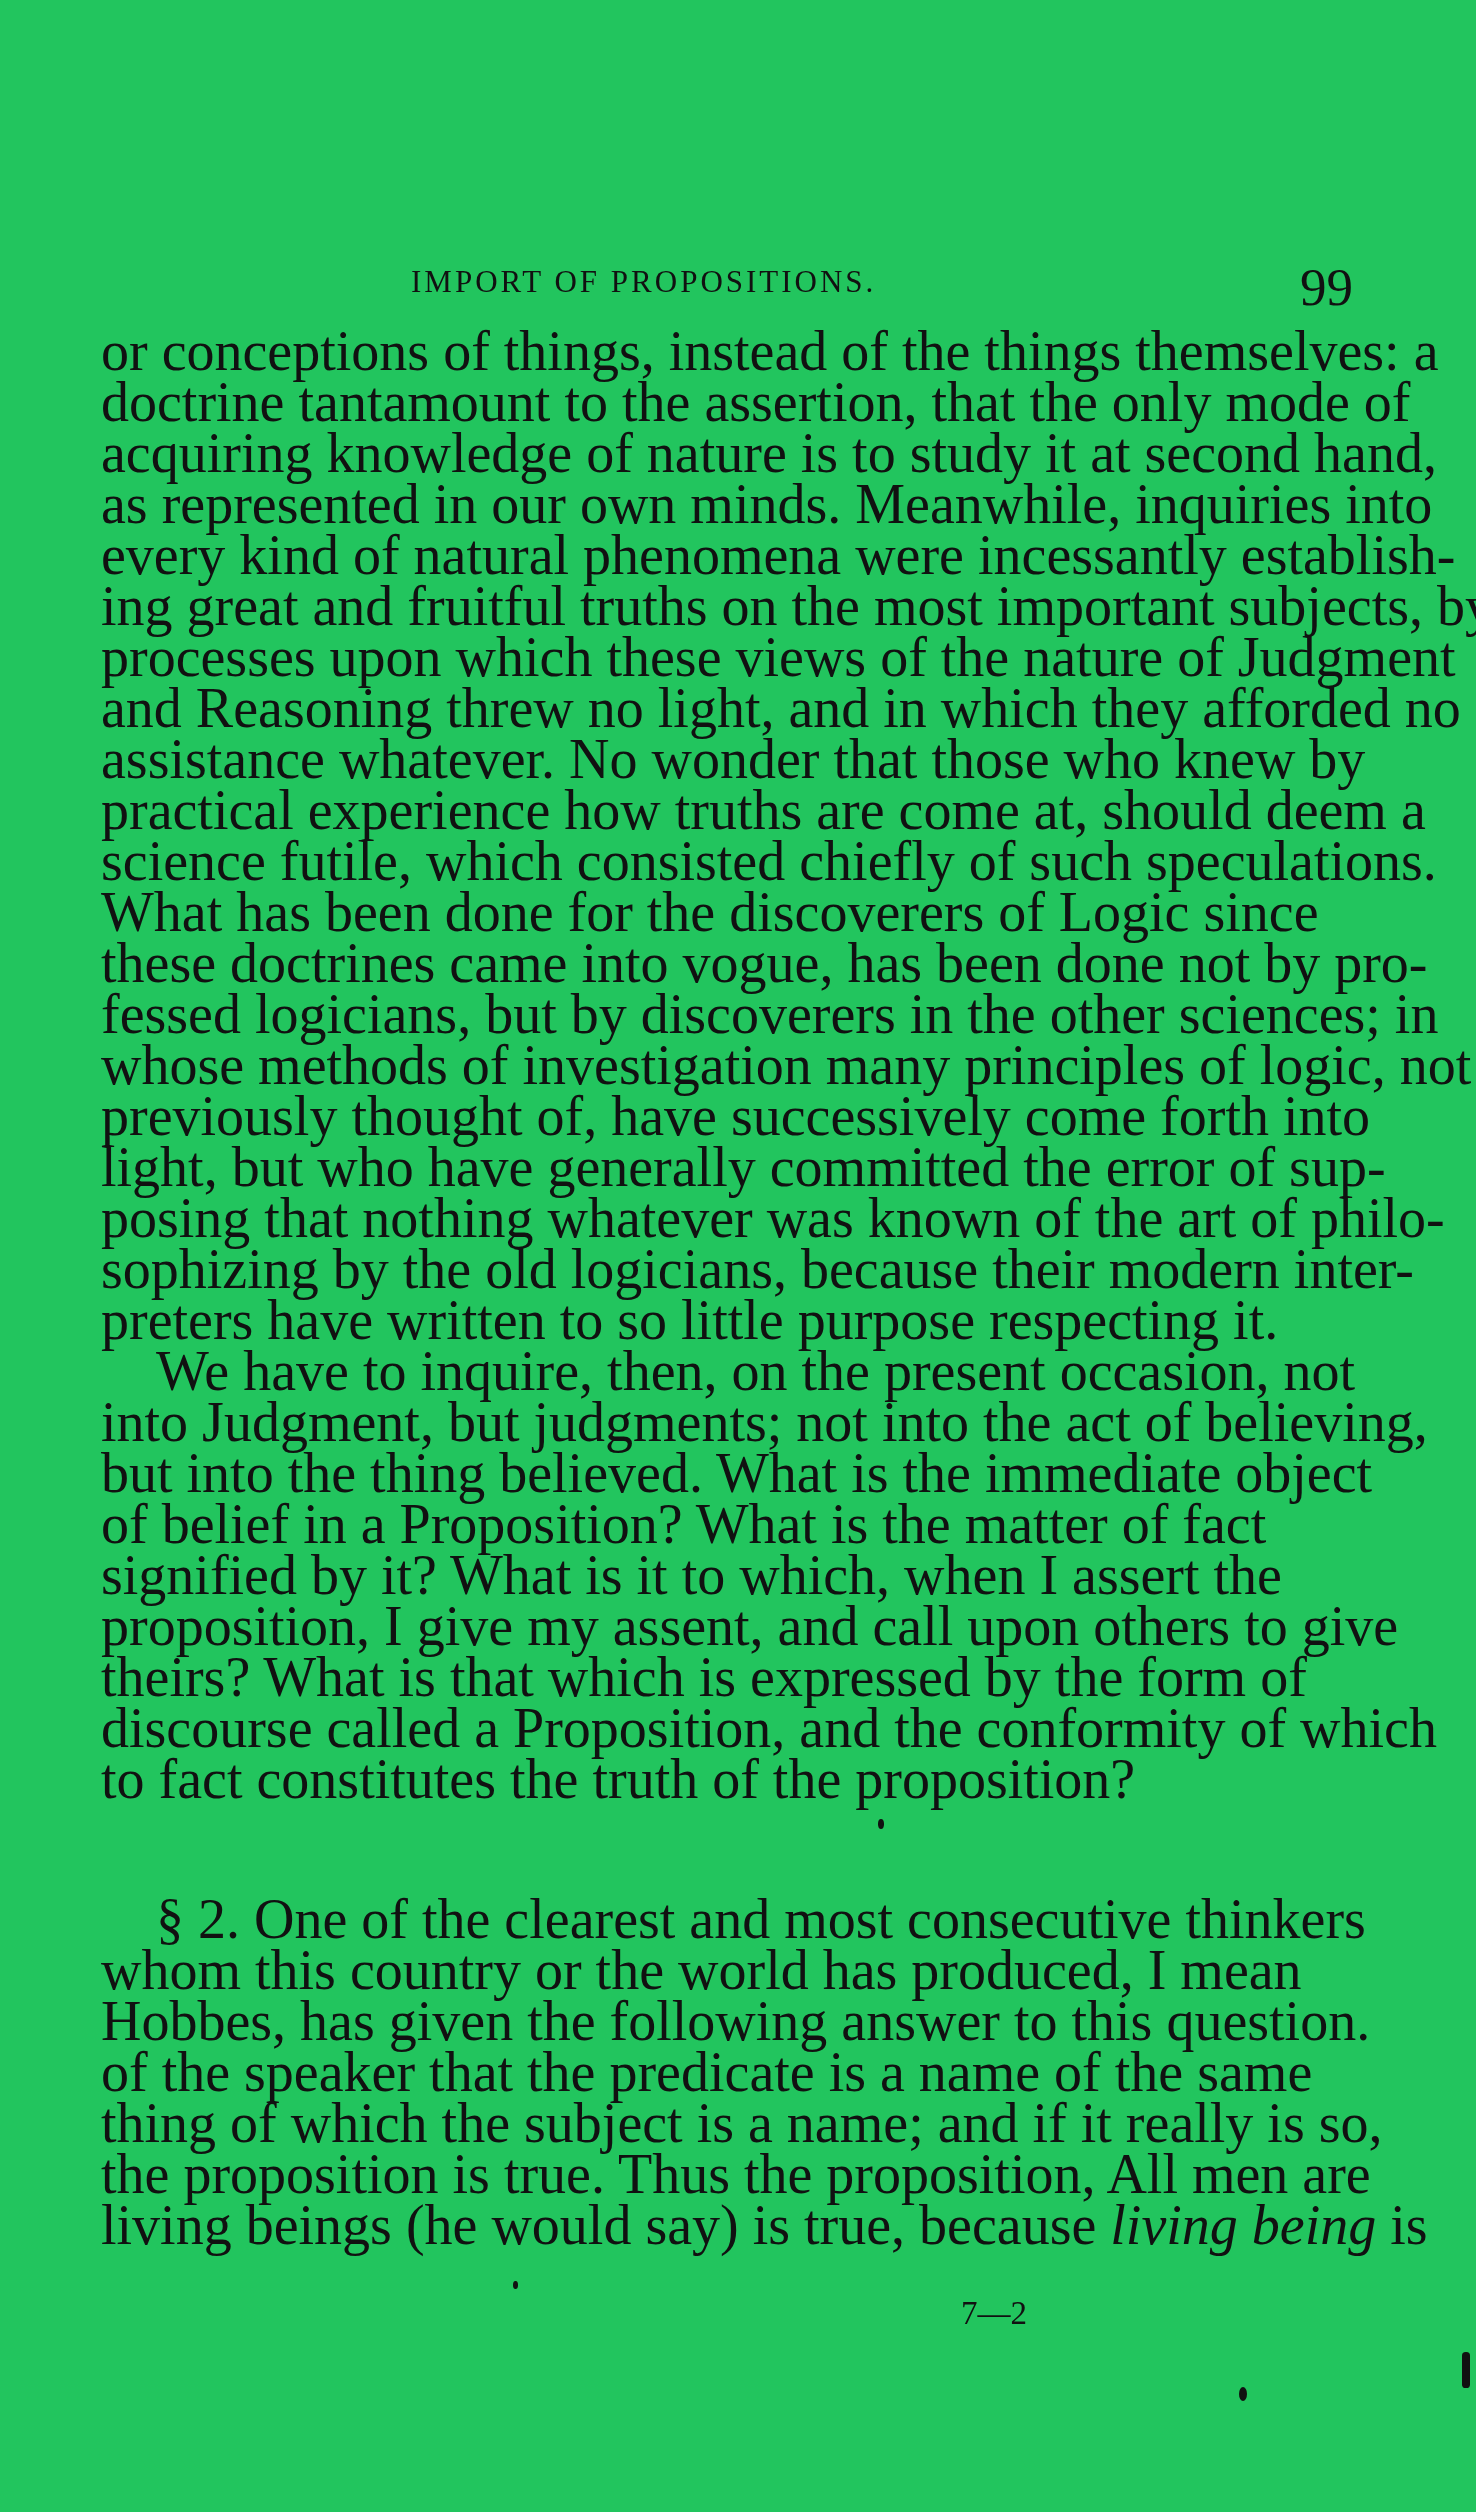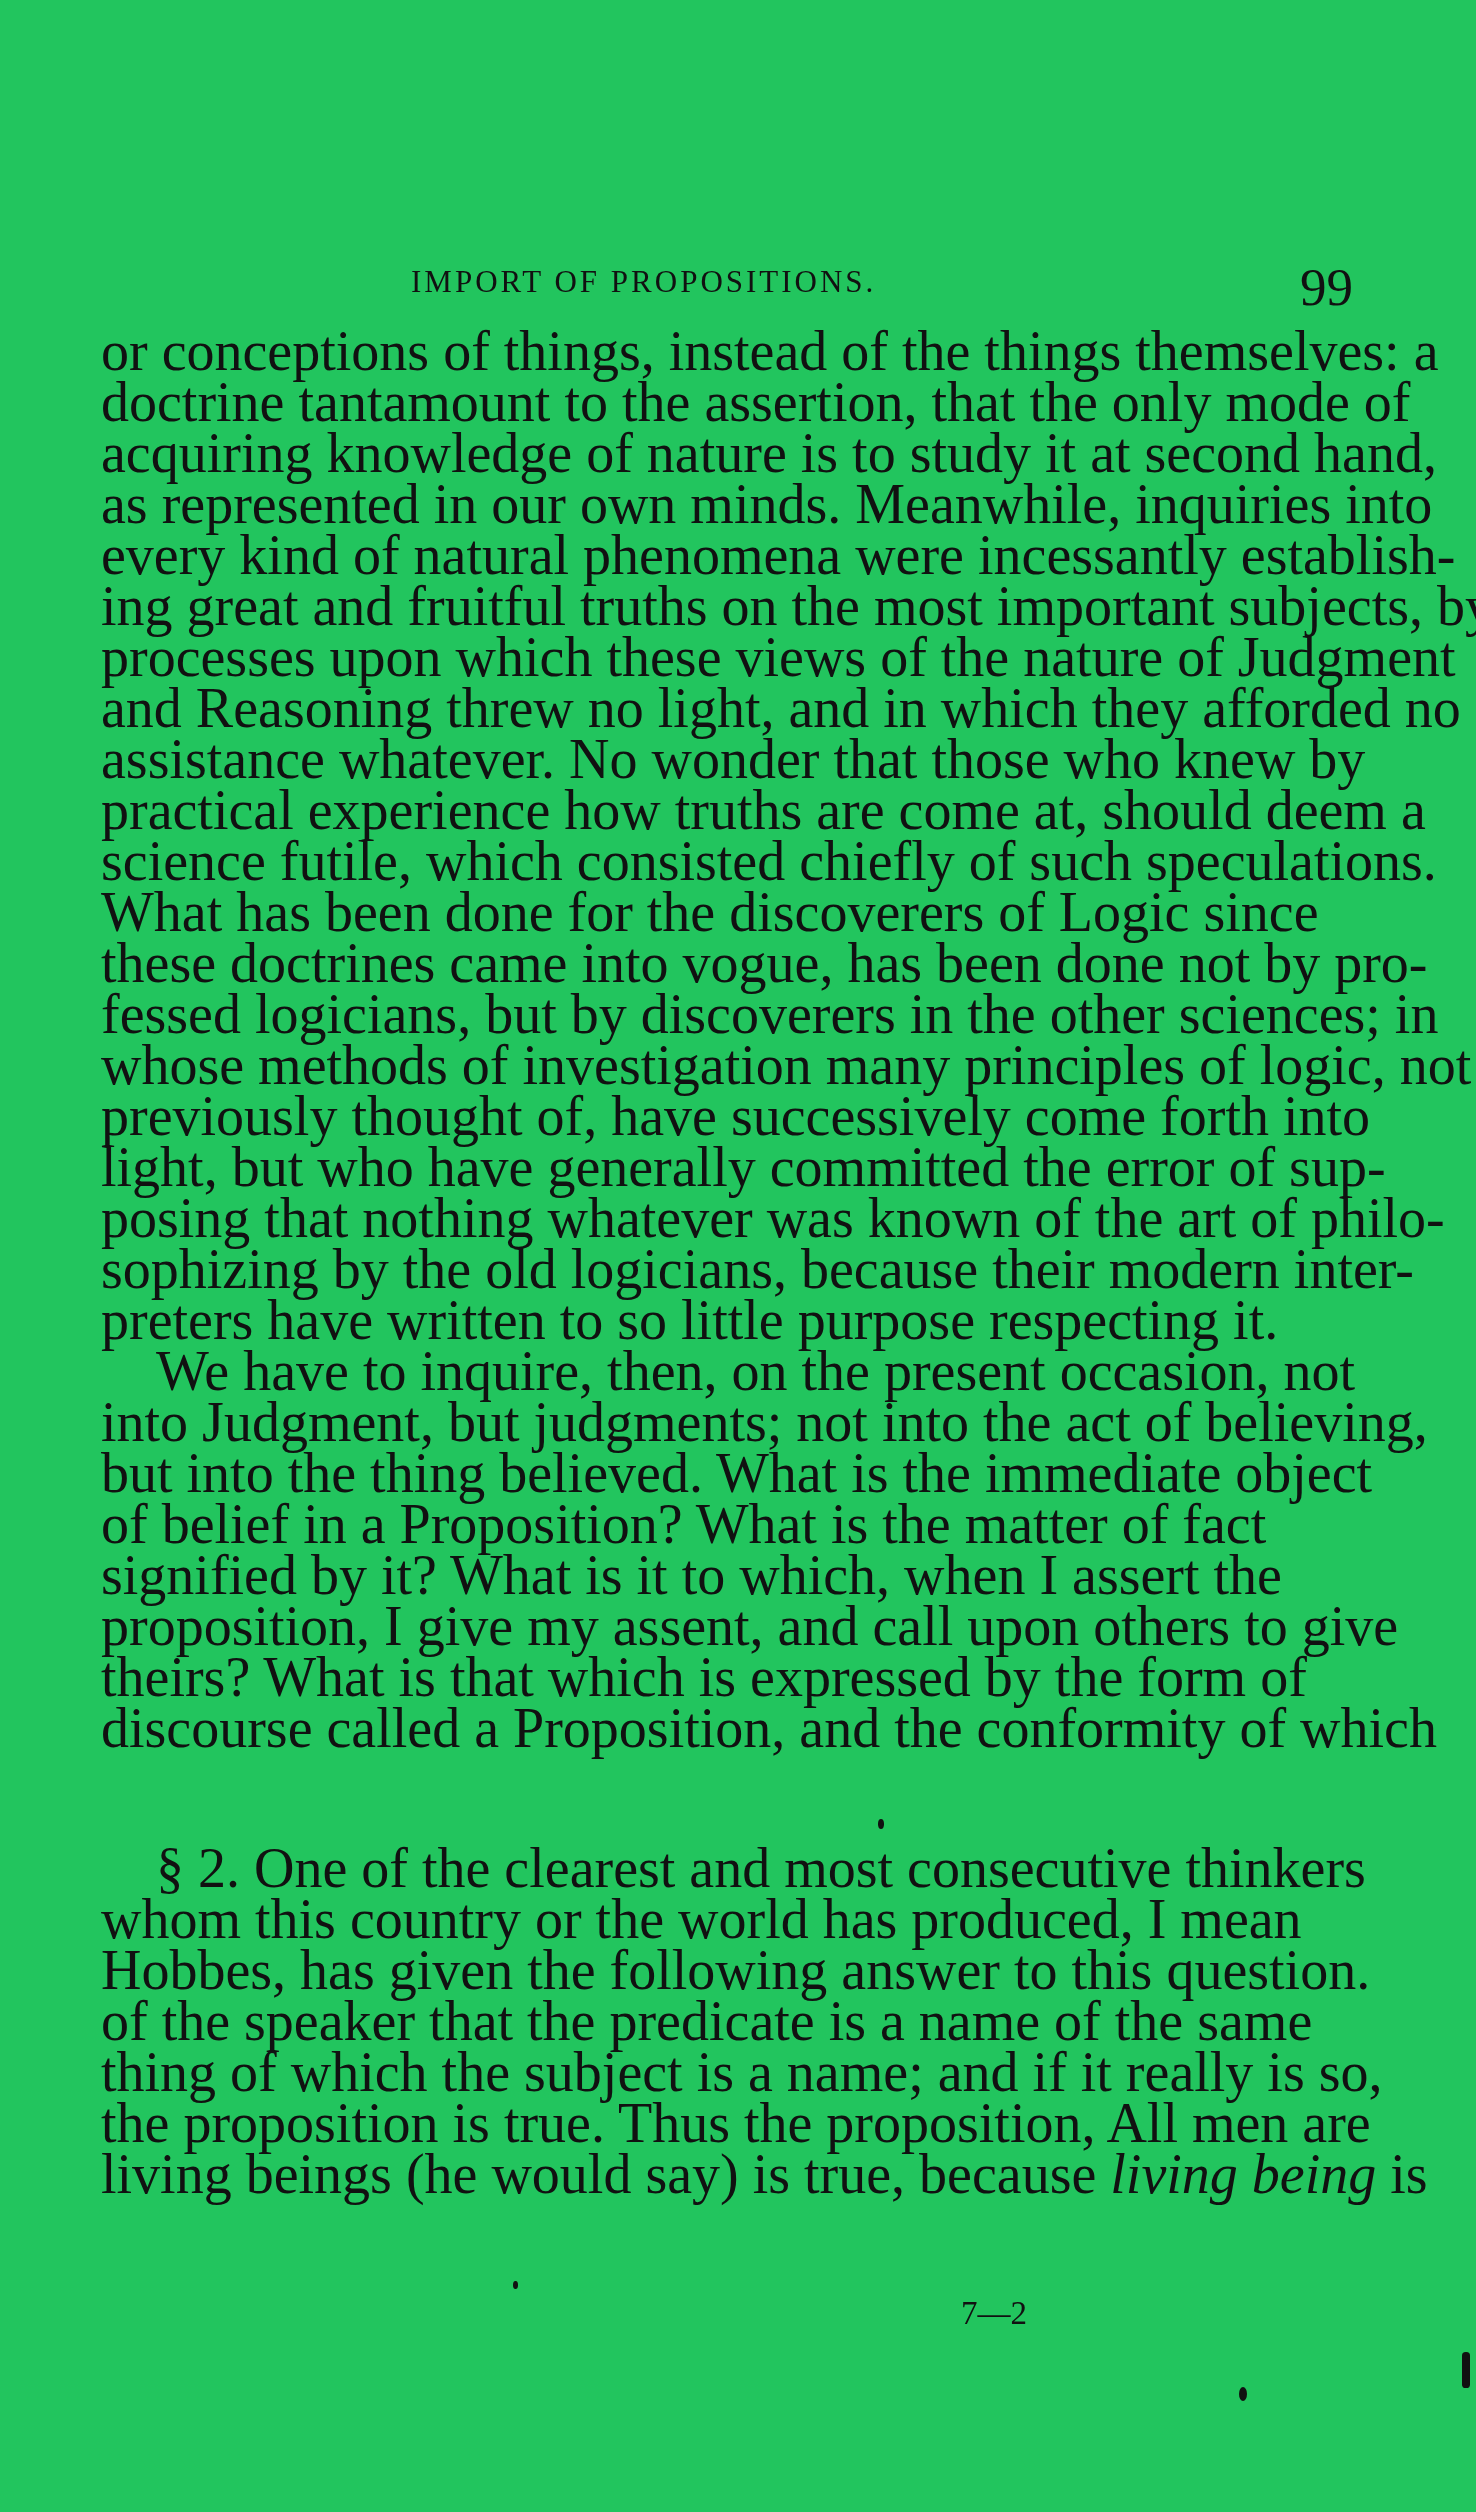--- a/index.html
+++ b/index.html
@@ -56,20 +56,21 @@
 
     <div>
       <span class="line indent">We have to inquire, then, on the present occasion, not</span>
       <span class="line">into Judgment, but judgments; not into the act of believing,</span>
       <span class="line">but into the thing believed.  What is the immediate object</span>
       <span class="line">of belief in a Proposition?  What is the matter of fact</span>
       <span class="line">signified by it?  What is it to which, when I assert the</span>
       <span class="line">proposition, I give my assent, and call upon others to give</span>
       <span class="line">theirs?  What is that which is expressed by the form of</span>
       <span class="line">discourse called a Proposition, and the conformity of which</span>
+      <span class="line last">to fact constitutes the truth of the proposition?</span>
     </div>
 
     <div class="gap"></div>
 
     <div>
       <span class="line indent">§ 2.  One of the clearest and most consecutive thinkers</span>
       <span class="line">whom this country or the world has produced, I mean</span>
       <span class="line">Hobbes, has given the following answer to this question.</span>
       <span class="line">of the speaker that the predicate is a name of the same</span>
       <span class="line">thing of which the subject is a name; and if it really is so,</span>

